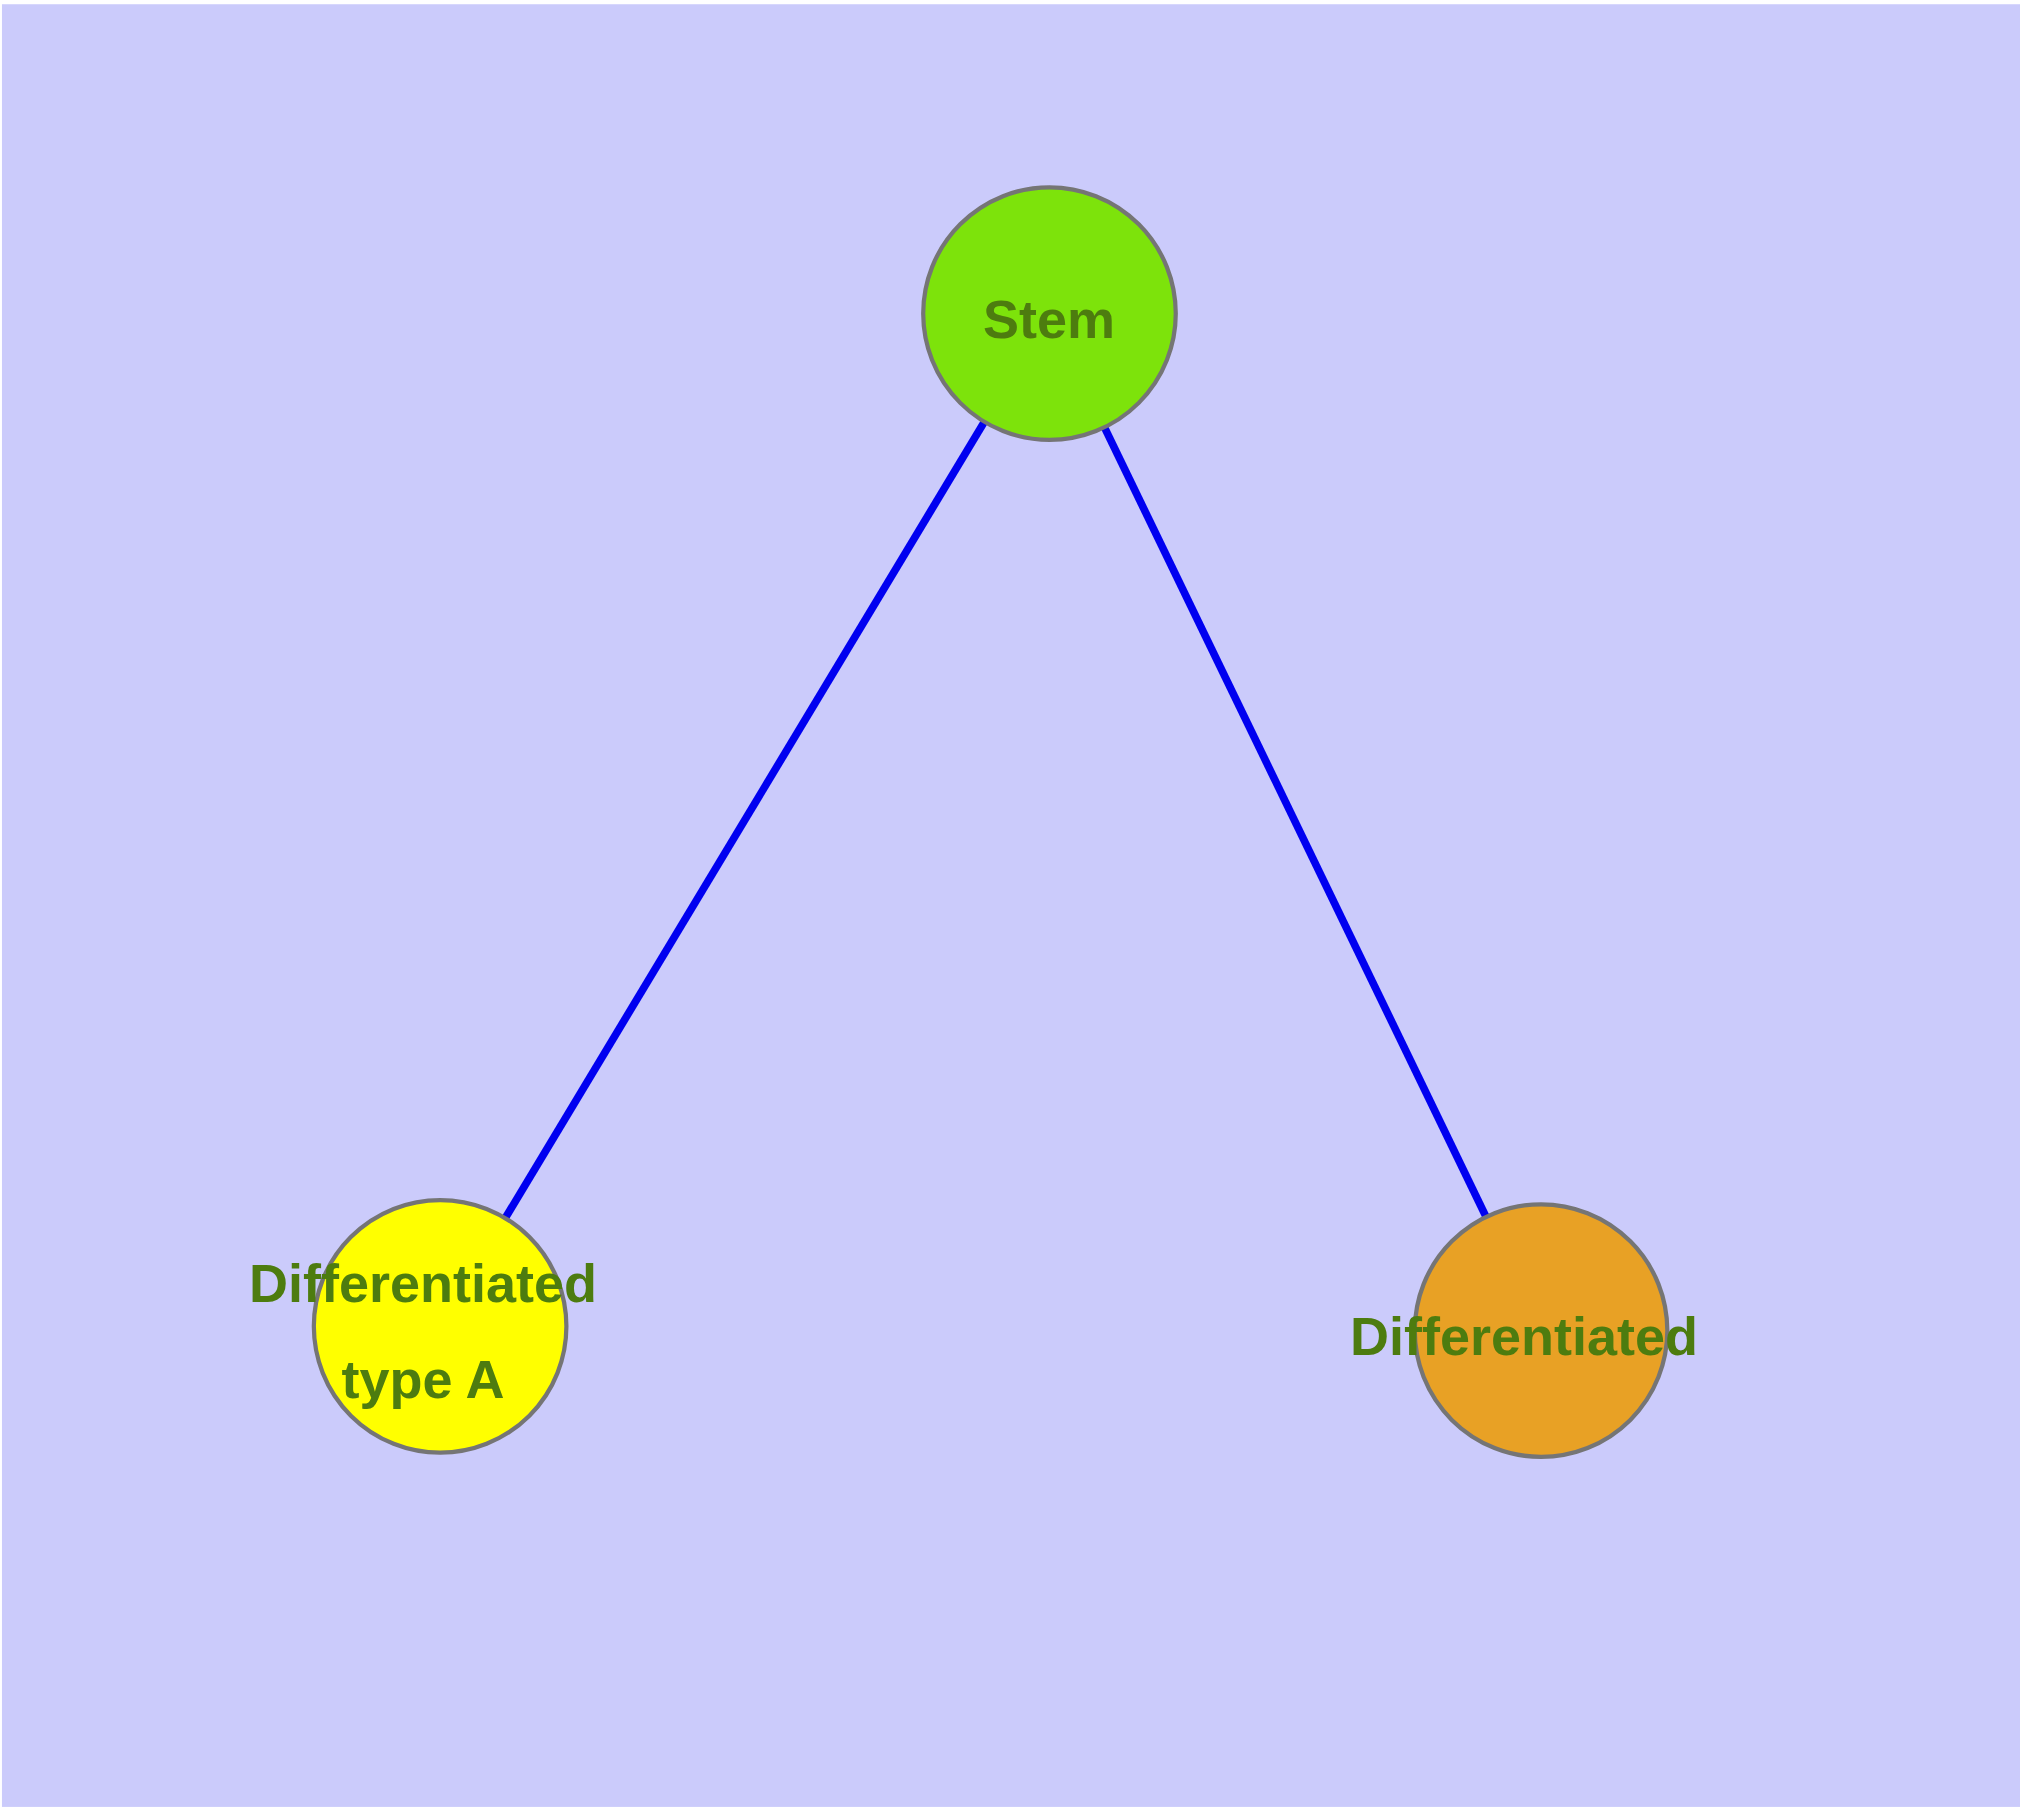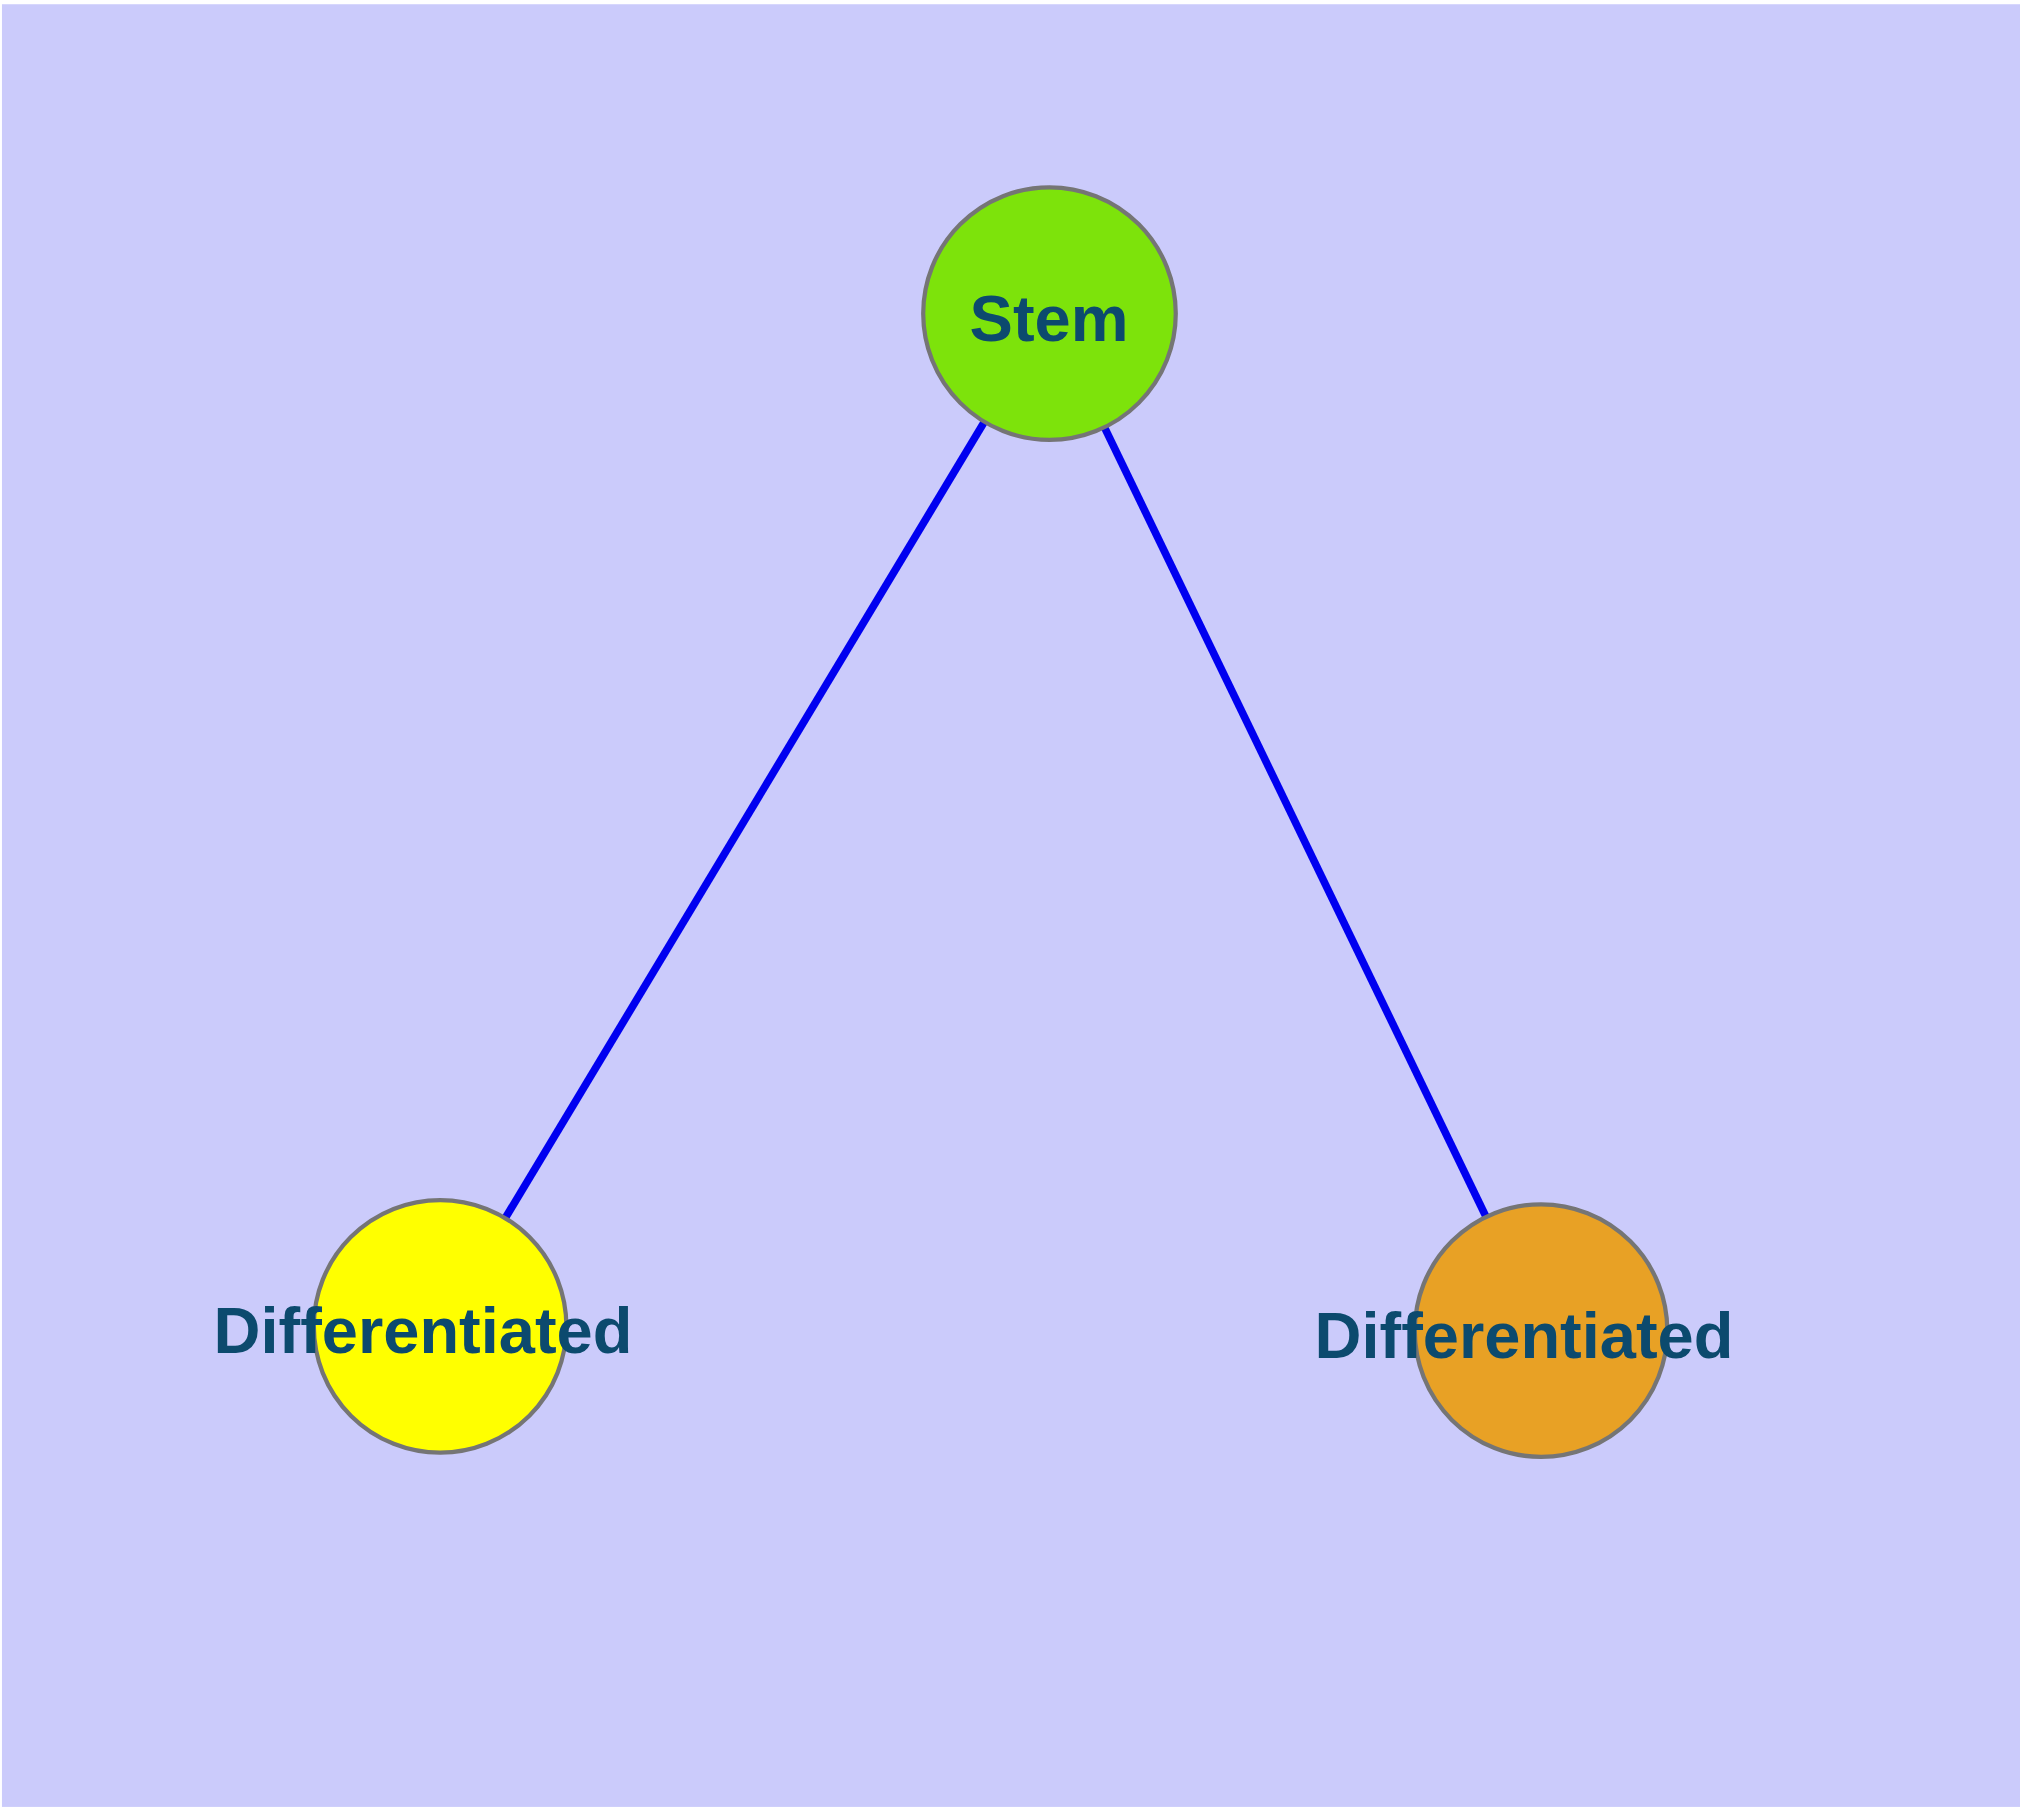--- a/index.html
+++ b/index.html
@@ -19,23 +19,23 @@
     position: absolute;
     left: 0;
     top: 0;
     display: block;
   }
   .node-label {
     position: absolute;
     transform: translate(-50%, -50%);
     text-align: center;
     font-weight: bold;
-    font-size: 65px;
+    font-size: 54px;
     line-height: 96px;
-    color: #0c4a6e;
+    color: #4d7c0f;
     white-space: nowrap;
     letter-spacing: 0px;
   }
 </style>
 </head>
 <body>
 
 <div class="canvas">
 
   <svg width="2021" height="1812" viewBox="0 0 2384 2138">
@@ -49,20 +49,21 @@
     <circle cx="519" cy="1565" r="149" stroke-width="5" fill="#FFFF00" stroke="#757575"></circle>
     <circle cx="1818" cy="1570" r="149" stroke-width="5" fill="#E8A125" stroke="#757575"></circle>
   </svg>
 
   <div class="node-label" style="left:1049px; top:319px;">
     <div>Stem</div>
   </div>
 
   <div class="node-label" style="left:423px; top:1331px;">
     <div>Differentiated</div>
+    <div>type A</div>
   </div>
 
   <div class="node-label" style="left:1524px; top:1336px;">
     <div>Differentiated</div>
   </div>
 
 </div>
 
 
 </body></html>

